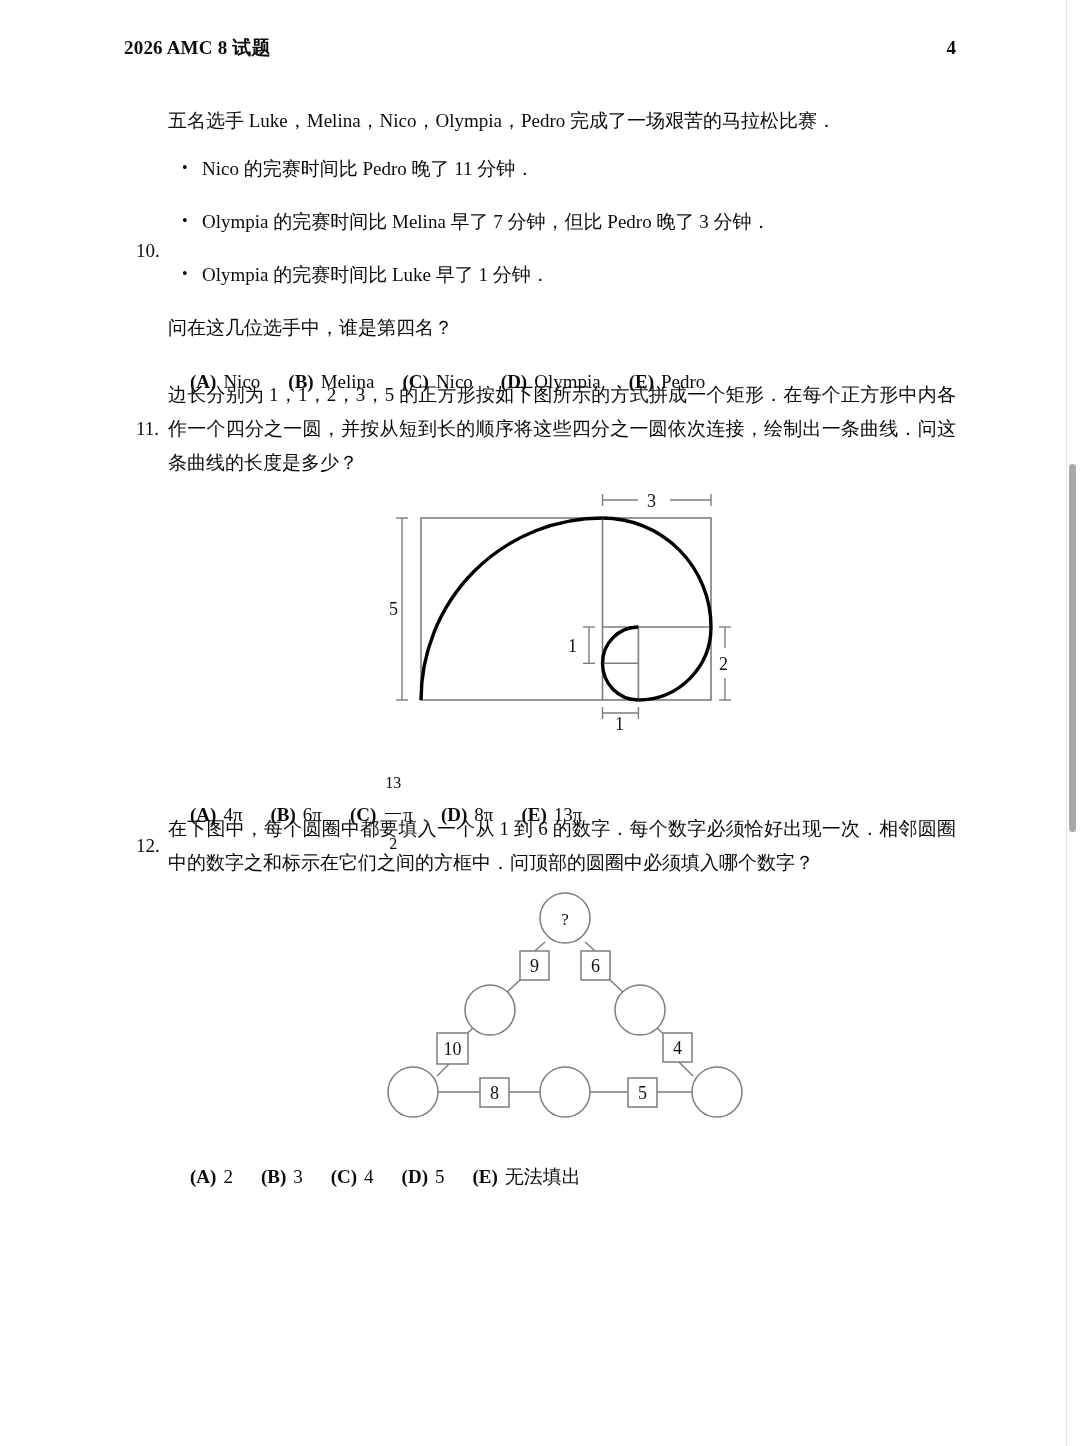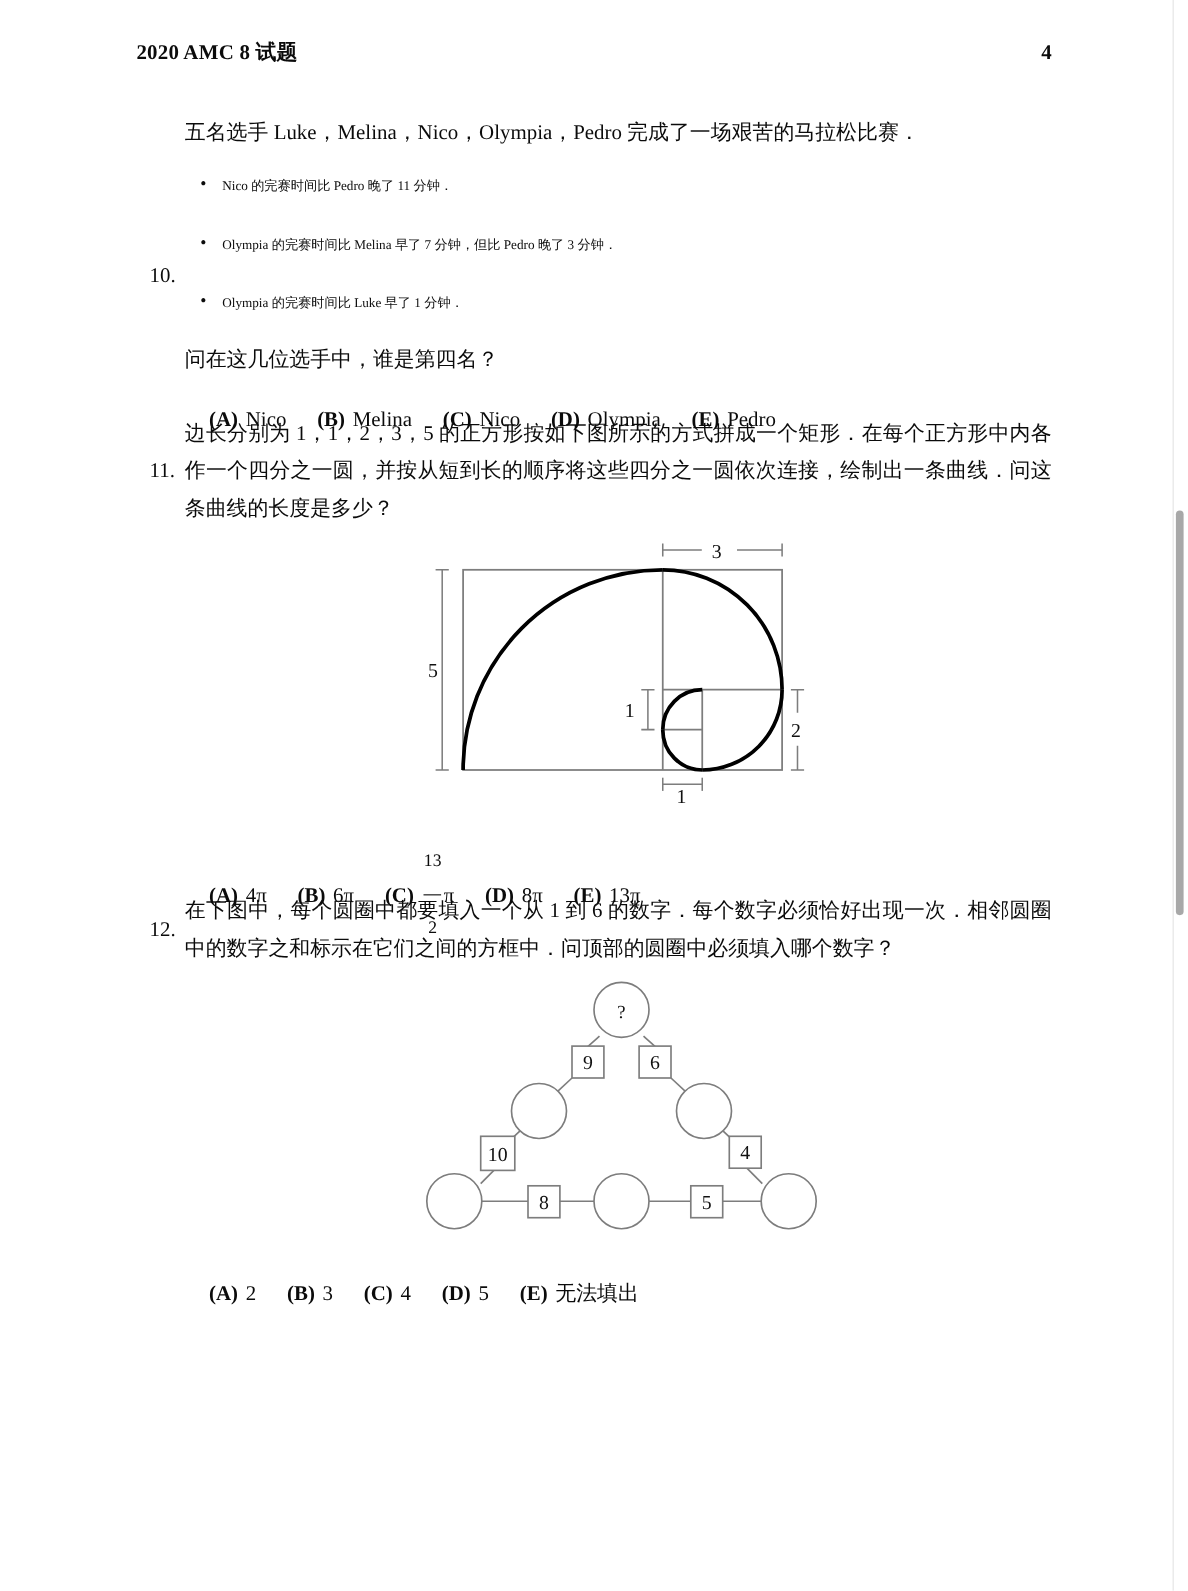--- a/index.html
+++ b/index.html
@@ -85,21 +85,21 @@
     text-align: justify;
   }
   .bullets {
     margin: 14px 0 0 0;
     padding: 0;
     list-style: none;
   }
   .bullets li {
     position: relative;
     padding-left: 34px;
-    font-size: 12px;
+    font-size: 19px;
     line-height: 34px;
     margin-bottom: 19px;
   }
   .bullets li:before {
     content: "\2022";
     position: absolute;
     left: 14px;
     top: -1px;
     font-size: 16px;
   }
@@ -151,21 +151,21 @@
     position: absolute;
   }
   svg { display: block; }
 </style>
 </head>
 <body>
 
 <div class="page">
 
   <div class="header">
-    <div class="header-title">2020 AMC 8 试题</div>
+    <div class="header-title">2026 AMC 8 试题</div>
     <div class="header-page">4</div>
   </div>
 
   <div class="problem" style="top:104px;">
     <div class="prob-row">
       <div class="prob-num">10.</div>
       <div class="prob-body">
         <div>五名选手 Luke，Melina，Nico，Olympia，Pedro 完成了一场艰苦的马拉松比赛．</div>
         <ul class="bullets">
           <li>Nico 的完赛时间比 Pedro 晚了 11 分钟．</li>

